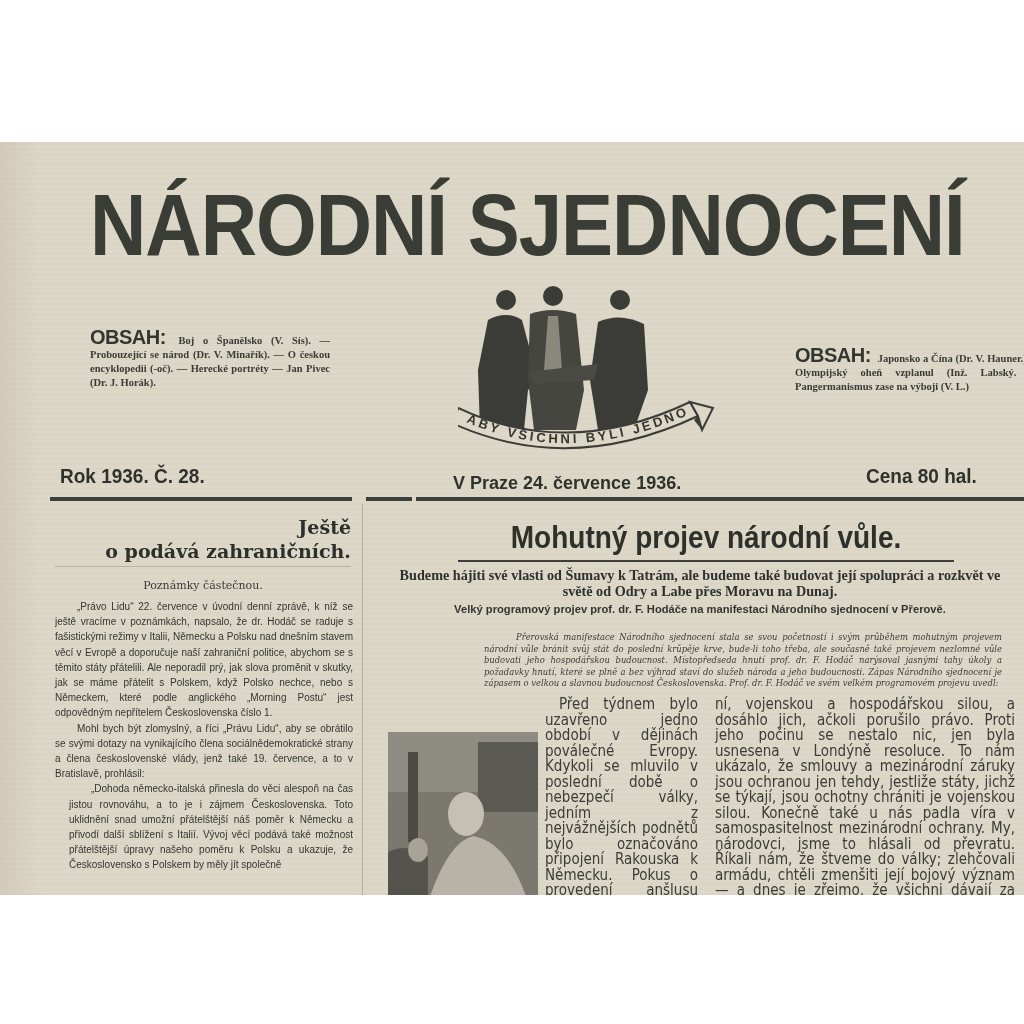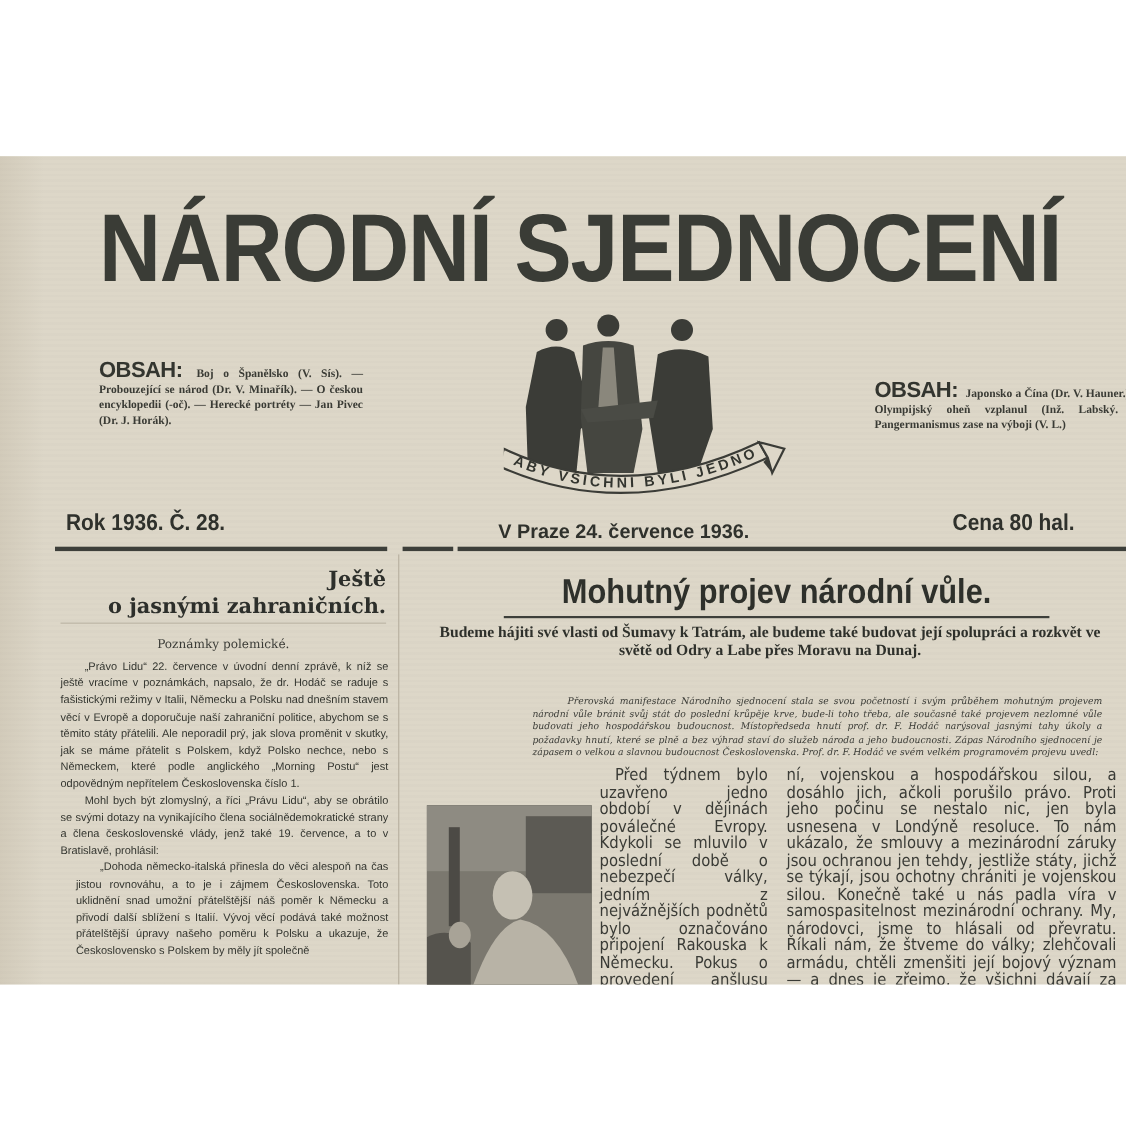--- a/index.html
+++ b/index.html
@@ -91,36 +91,37 @@
   <div class="abs dateline-big" style="left:60px; top:323px;">Rok 1936. Č. 28.</div>
   <div class="abs dateline-mid" style="left:453px; top:331px;">V Praze 24. července 1936.</div>
   <div class="abs dateline-big" style="left:866px; top:323px;">Cena 80 hal.</div>
 
   <div class="rule" style="left:50px; top:355px; width:302px;"></div>
   <div class="rule" style="left:366px; top:355px; width:46px;"></div>
   <div class="rule" style="left:416px; top:355px; width:608px;"></div>
 
   <div class="abs left-head">
     <div>Ještě</div>
-    <div>o jasnými zahraničních.</div>
+    <div>o podává zahraničních.</div>
   </div>
   <div class="abs left-head" style="top:424px; height:1px; background:#b9b2a2;"></div>
-  <div class="abs left-sub">Poznámky polemické.</div>
+  <div class="abs left-sub">Poznámky částečnou.</div>
 
   <div class="abs col-text" style="left:55px; top:457px; width:298px;">
     <p>„Právo Lidu“ 22. července v úvodní denní zprávě, k níž se ještě vracíme v poznámkách, napsalo, že dr. Hodáč se raduje s fašistickými režimy v Italii, Německu a Polsku nad dnešním stavem věcí v Evropě a doporučuje naší zahraniční politice, abychom se s těmito státy přátelili. Ale neporadil prý, jak slova proměnit v skutky, jak se máme přátelit s Polskem, když Polsko nechce, nebo s Německem, které podle anglického „Morning Postu“ jest odpovědným nepřítelem Československa číslo 1.</p>
     <p>Mohl bych být zlomyslný, a říci „Právu Lidu“, aby se obrátilo se svými dotazy na vynikajícího člena sociálnědemokratické strany a člena československé vlády, jenž také 19. července, a to v Bratislavě, prohlásil:</p>
     <p class="quote">„Dohoda německo-italská přinesla do věci alespoň na čas jistou rovnováhu, a to je i zájmem Československa. Toto uklidnění snad umožní přátelštější náš poměr k Německu a přivodí další sblížení s Italií. Vývoj věcí podává také možnost přátelštější úpravy našeho poměru k Polsku a ukazuje, že Československo s Polskem by měly jít společně</p>
   </div>
 
   <div class="abs" style="left:362px; top:362px; width:1px; height:391px; background:#b6af9f;"></div>
 
   <div class="abs main-head">Mohutný projev národní vůle.</div>
   <div class="abs" style="left:458px; top:418px; width:496px; height:2px; background:#3d3f3a;"></div>
   <div class="abs deck">Budeme hájiti své vlasti od Šumavy k Tatrám, ale budeme také budovat její spolupráci a rozkvět ve světě od Odry a Labe přes Moravu na Dunaj.</div>
+  <div class="abs deck2">Velký programový projev prof. dr. F. Hodáče na manifestaci Národního sjednocení v Přerově.</div>
   <div class="abs intro">
     <p>Přerovská manifestace Národního sjednocení stala se svou početností i svým průběhem mohutným projevem národní vůle bránit svůj stát do poslední krůpěje krve, bude-li toho třeba, ale současně také projevem nezlomné vůle budovati jeho hospodářskou budoucnost. Místopředseda hnutí prof. dr. F. Hodáč narýsoval jasnými tahy úkoly a požadavky hnutí, které se plně a bez výhrad staví do služeb národa a jeho budoucnosti. Zápas Národního sjednocení je zápasem o velkou a slavnou budoucnost Československa. Prof. dr. F. Hodáč ve svém velkém programovém projevu uvedl:</p>
   </div>
 
   <div class="abs photo">
     <svg width="150" height="170" viewBox="0 0 150 170">
       <rect width="150" height="170" fill="#7b786f"></rect>
       <rect x="0" y="0" width="150" height="60" fill="#8e8b82"></rect>
       <rect x="90" y="10" width="60" height="70" fill="#5c5a54"></rect>
       <rect x="20" y="20" width="10" height="90" fill="#4c4a45"></rect>

